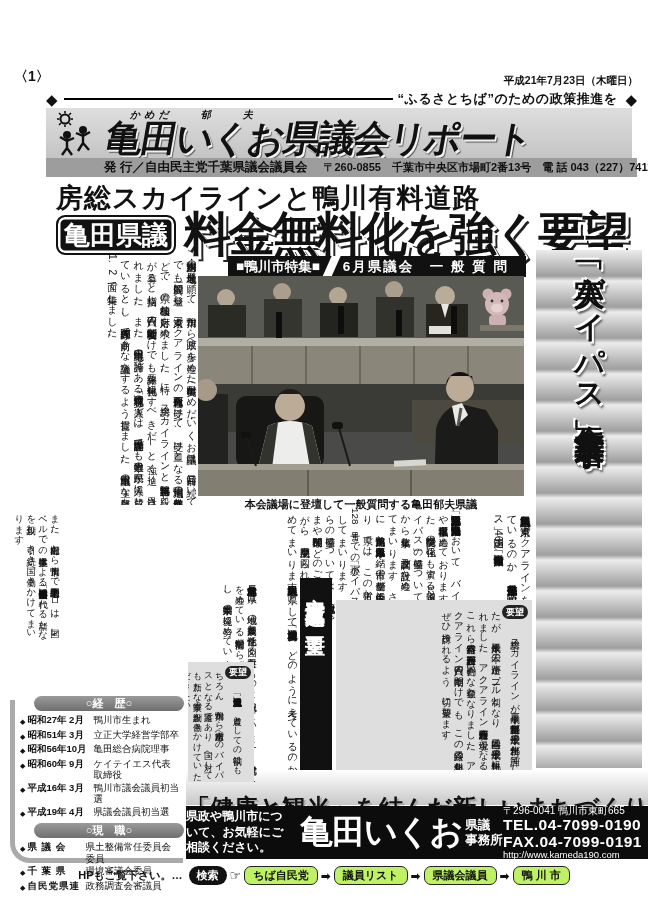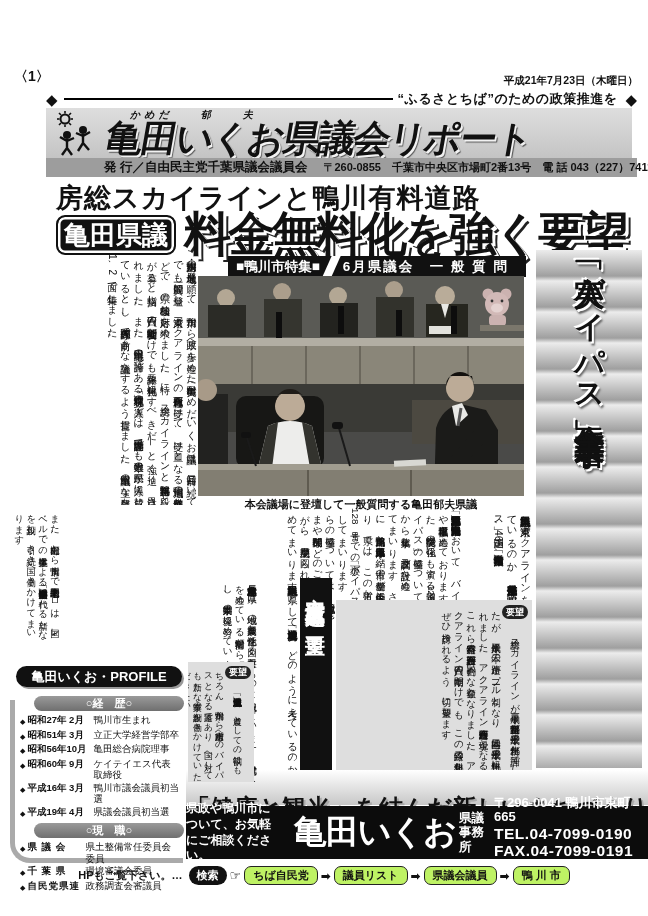--- a/index.html
+++ b/index.html
@@ -79,21 +79,21 @@
   .slogan-band{left:186px;top:770px;width:462px;height:35px;background:linear-gradient(#ffffff,#c7c7c7);
                display:flex;align-items:center;justify-content:center;}
   .slogan-band span{font-size:24px;font-weight:700;letter-spacing:0px;white-space:nowrap;
                     text-shadow:2px 2px 0 #aaa;margin-top:40px;}
   .bar{background:#8a8a8a;}
   .contact{left:186px;top:806px;width:462px;height:53px;background:#0c0c0c;display:flex;align-items:center;color:#fff;}
   .cnote{width:98px;font-size:12px;font-weight:bold;line-height:1.3;}
   .cname{font-size:33px;font-weight:900;letter-spacing:-1px;margin-left:16px;white-space:nowrap;}
   .crole{margin-left:3px;font-size:12.5px;font-weight:bold;line-height:1.15;}
   .cinfo{margin-left:auto;margin-right:6px;text-align:left;line-height:1.1;}
-  .cpostal{font-size:13px;font-weight:bold;}
+  .cpostal{font-size:10px;font-weight:normal;}
   .ctel{font-size:15.5px;font-weight:900;letter-spacing:.5px;}
   .curl{font-size:9.5px;}
   
   .footer{left:0;top:866px;width:648px;display:flex;align-items:center;justify-content:center;}
   .hpnote{font-size:11px;font-weight:bold;margin-right:6px;}
   .search{background:#111;color:#fff;border-radius:10px;font-size:11px;font-weight:bold;padding:2px 8px;}
   .pointer{font-size:13px;margin:0 3px;}
   .crumb{border:1.5px solid #222;border-radius:7px;font-size:11px;font-weight:bold;padding:1px 8px;
          white-space:nowrap;background:#bef264;}
   .arrow{font-size:12px;font-weight:bold;margin:0 3px;}
@@ -250,21 +250,20 @@
     <span class="speaker">亀田議員</span><span>　県として「安房地域広域営農団地農道」を、どのように考えているのか。</span>
   </div>
   <div class="abs vtext a2">
     <span class="speaker">農林水産部長</span><span>　県は、地域の農業振興と活性化を図る重要なものと認識しています。平成七年度から整備を進めている旧富浦町から旧丸山町までの着工区間約十三キロについて、早期完成を目指し、事業効果の発現に努めています。</span>
   </div>
   <div class="abs vtext gbox2">
     <span class="ybadge">要望</span><span>　「安房地域広域営農団地農道」は、農道としての役割はもちろん、鴨川市から南房総市へのバイパスとなる道路であり、国へ対しても新たな事業の創設を働きかけていただきたい。</span>
   </div>
 
   <div class="abs pframe"></div>
-  <div class="abs phead">亀田いくお・PROFILE</div>
   <div class="abs plist">
     <div class="psec">○経　歴○</div>
     <div class="prow">
         <span class="bu">◆</span>
         <span class="d">昭和27年 2月</span>
         <span class="v">鴨川市生まれ</span>
       </div>
     <div class="prow">
         <span class="bu">◆</span>
         <span class="d">昭和51年 3月</span>

